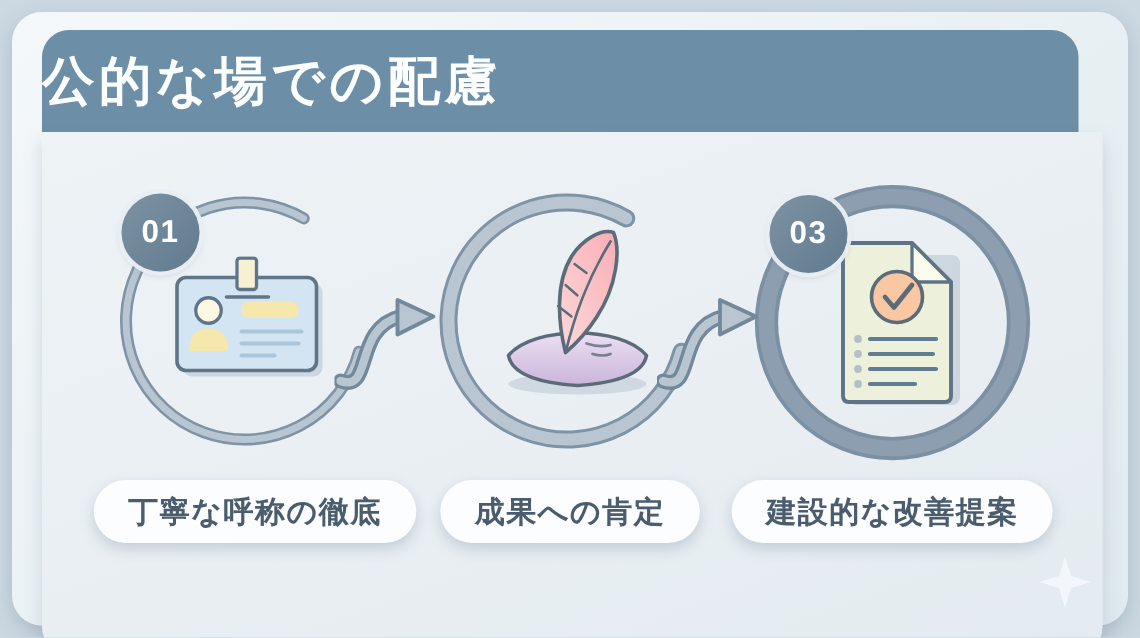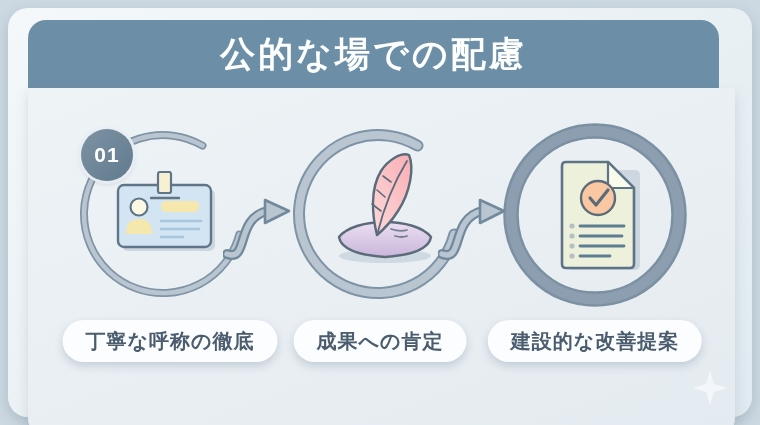--- a/index.html
+++ b/index.html
@@ -10,21 +10,21 @@
   }
   .frame{
     position:absolute;left:8px;top:8px;width:744px;height:409px;
     border-radius:20px;
     background:linear-gradient(145deg,#f4f8fa 0%,#e9f0f4 55%,#e0eaf0 100%);
     box-shadow:0 5px 14px rgba(90,110,130,.28);
   }
   .header{
     position:absolute;left:20px;top:12px;width:691px;height:68px;
     background:#6c8ea7;border-radius:18px 18px 0 0;
-    display:flex;align-items:center;justify-content:center;
+    display:flex;align-items:center;
   }
   .header h1{
     margin:0;color:#fdfefe;font-size:35px;font-weight:700;letter-spacing:3px;
   }
   .panel{
     position:absolute;left:20px;top:80px;width:707px;height:348px;
     background:linear-gradient(160deg,#eef3f6 0%,#e8eef2 60%,#e4ebf0 100%);
     border-radius:0 0 18px 18px;
     box-shadow:0 6px 12px rgba(110,130,150,.25);
   }
@@ -133,20 +133,21 @@
           <path d="M38,38 L44,45 L56,30" fill="none" stroke="#5b6b7a" stroke-width="3.2" stroke-linecap="round" stroke-linejoin="round"></path>
           <circle cx="20" cy="66" r="2.6" fill="#b4bfc6"></circle>
           <circle cx="20" cy="76" r="2.6" fill="#b4bfc6"></circle>
           <circle cx="20" cy="86" r="2.6" fill="#b4bfc6"></circle>
           <circle cx="20" cy="96" r="2.6" fill="#b4bfc6"></circle>
           <path d="M28,66 H72" stroke="#5e7d92" stroke-width="2.8" stroke-linecap="round"></path>
           <path d="M28,76 H70" stroke="#5e7d92" stroke-width="2.8" stroke-linecap="round"></path>
           <path d="M28,86 H72" stroke="#5e7d92" stroke-width="2.8" stroke-linecap="round"></path>
           <path d="M28,96 H58" stroke="#5e7d92" stroke-width="2.8" stroke-linecap="round"></path>
         </svg>
+        <div class="badge">03</div>
       </div>
 
       <svg class="arrow arrow-1" viewBox="0 0 90 70">
         <path d="M4,57 C26,65 12,22 44,14" fill="none" stroke="#72899c" stroke-width="10" stroke-linecap="round"></path>
         <path d="M4,57 C26,65 12,22 44,14" fill="none" stroke="#b9c6d1" stroke-width="5.5" stroke-linecap="round"></path>
         <polygon points="42,3 66,14 42,26" fill="#b9c6d1" stroke="#72899c" stroke-width="2.6" stroke-linejoin="round"></polygon>
       </svg>
       <svg class="arrow arrow-2" viewBox="0 0 90 70">
         <path d="M4,57 C26,65 12,22 44,14" fill="none" stroke="#72899c" stroke-width="10" stroke-linecap="round"></path>
         <path d="M4,57 C26,65 12,22 44,14" fill="none" stroke="#b9c6d1" stroke-width="5.5" stroke-linecap="round"></path>

